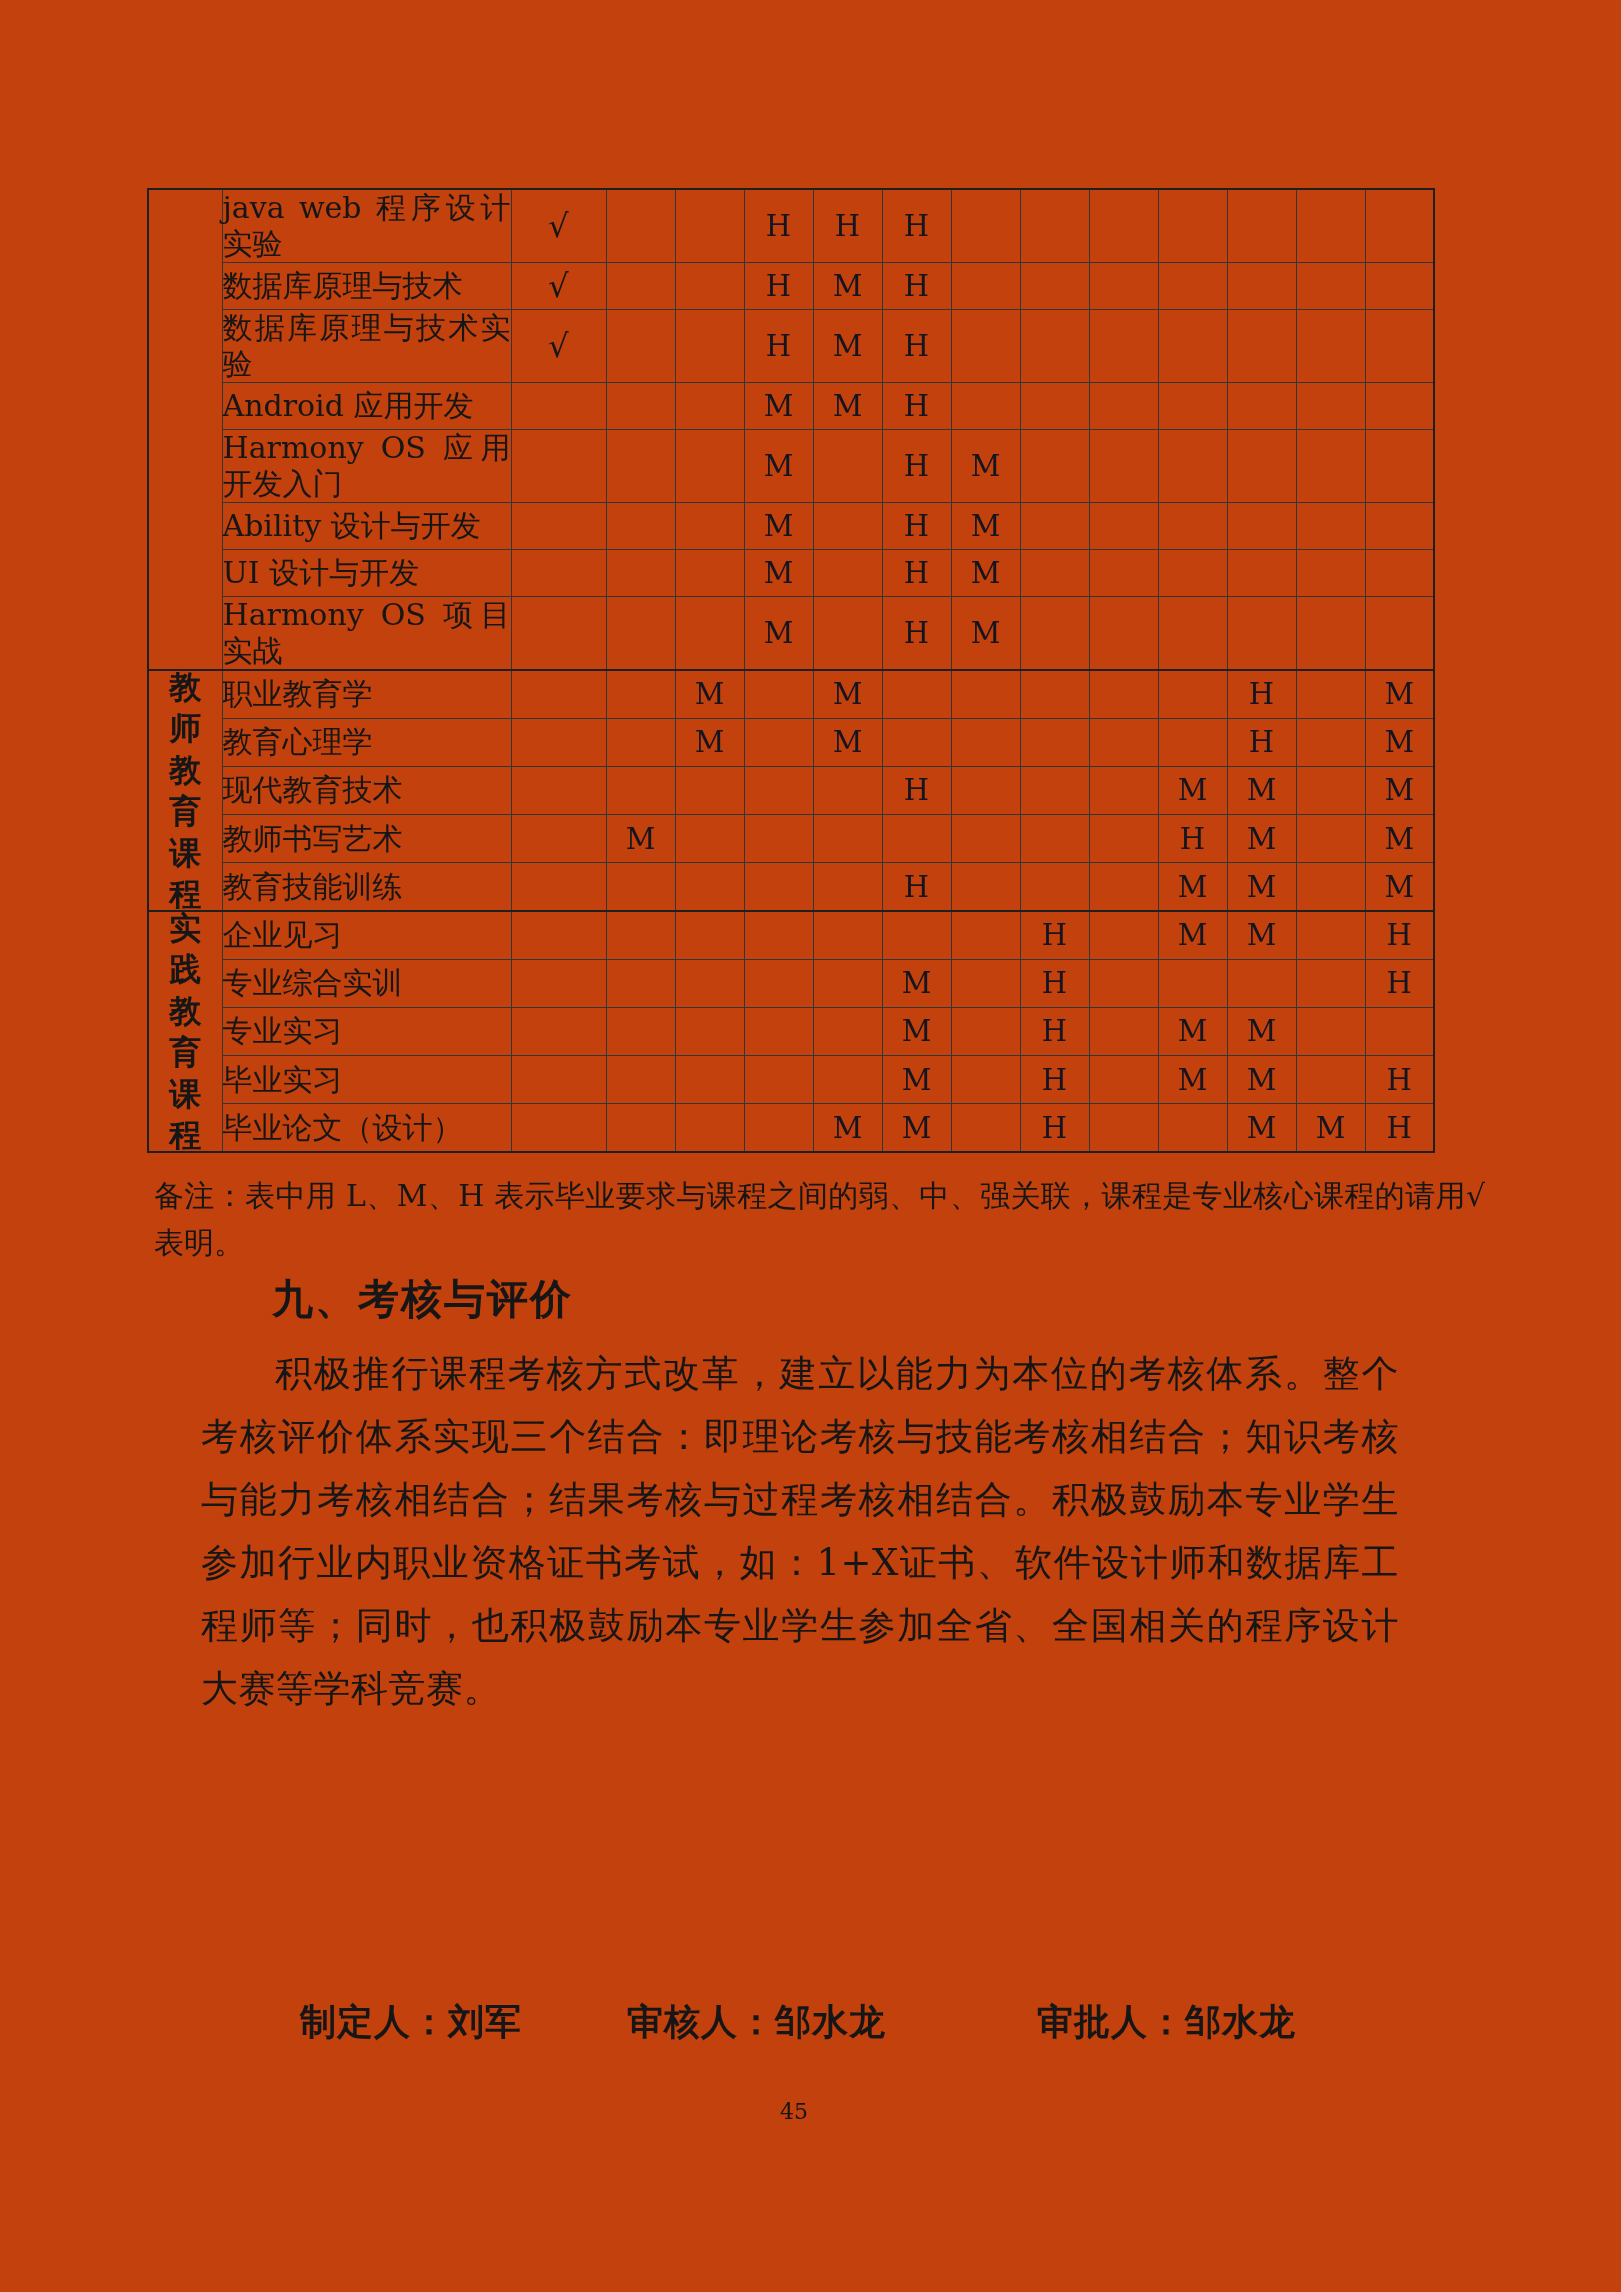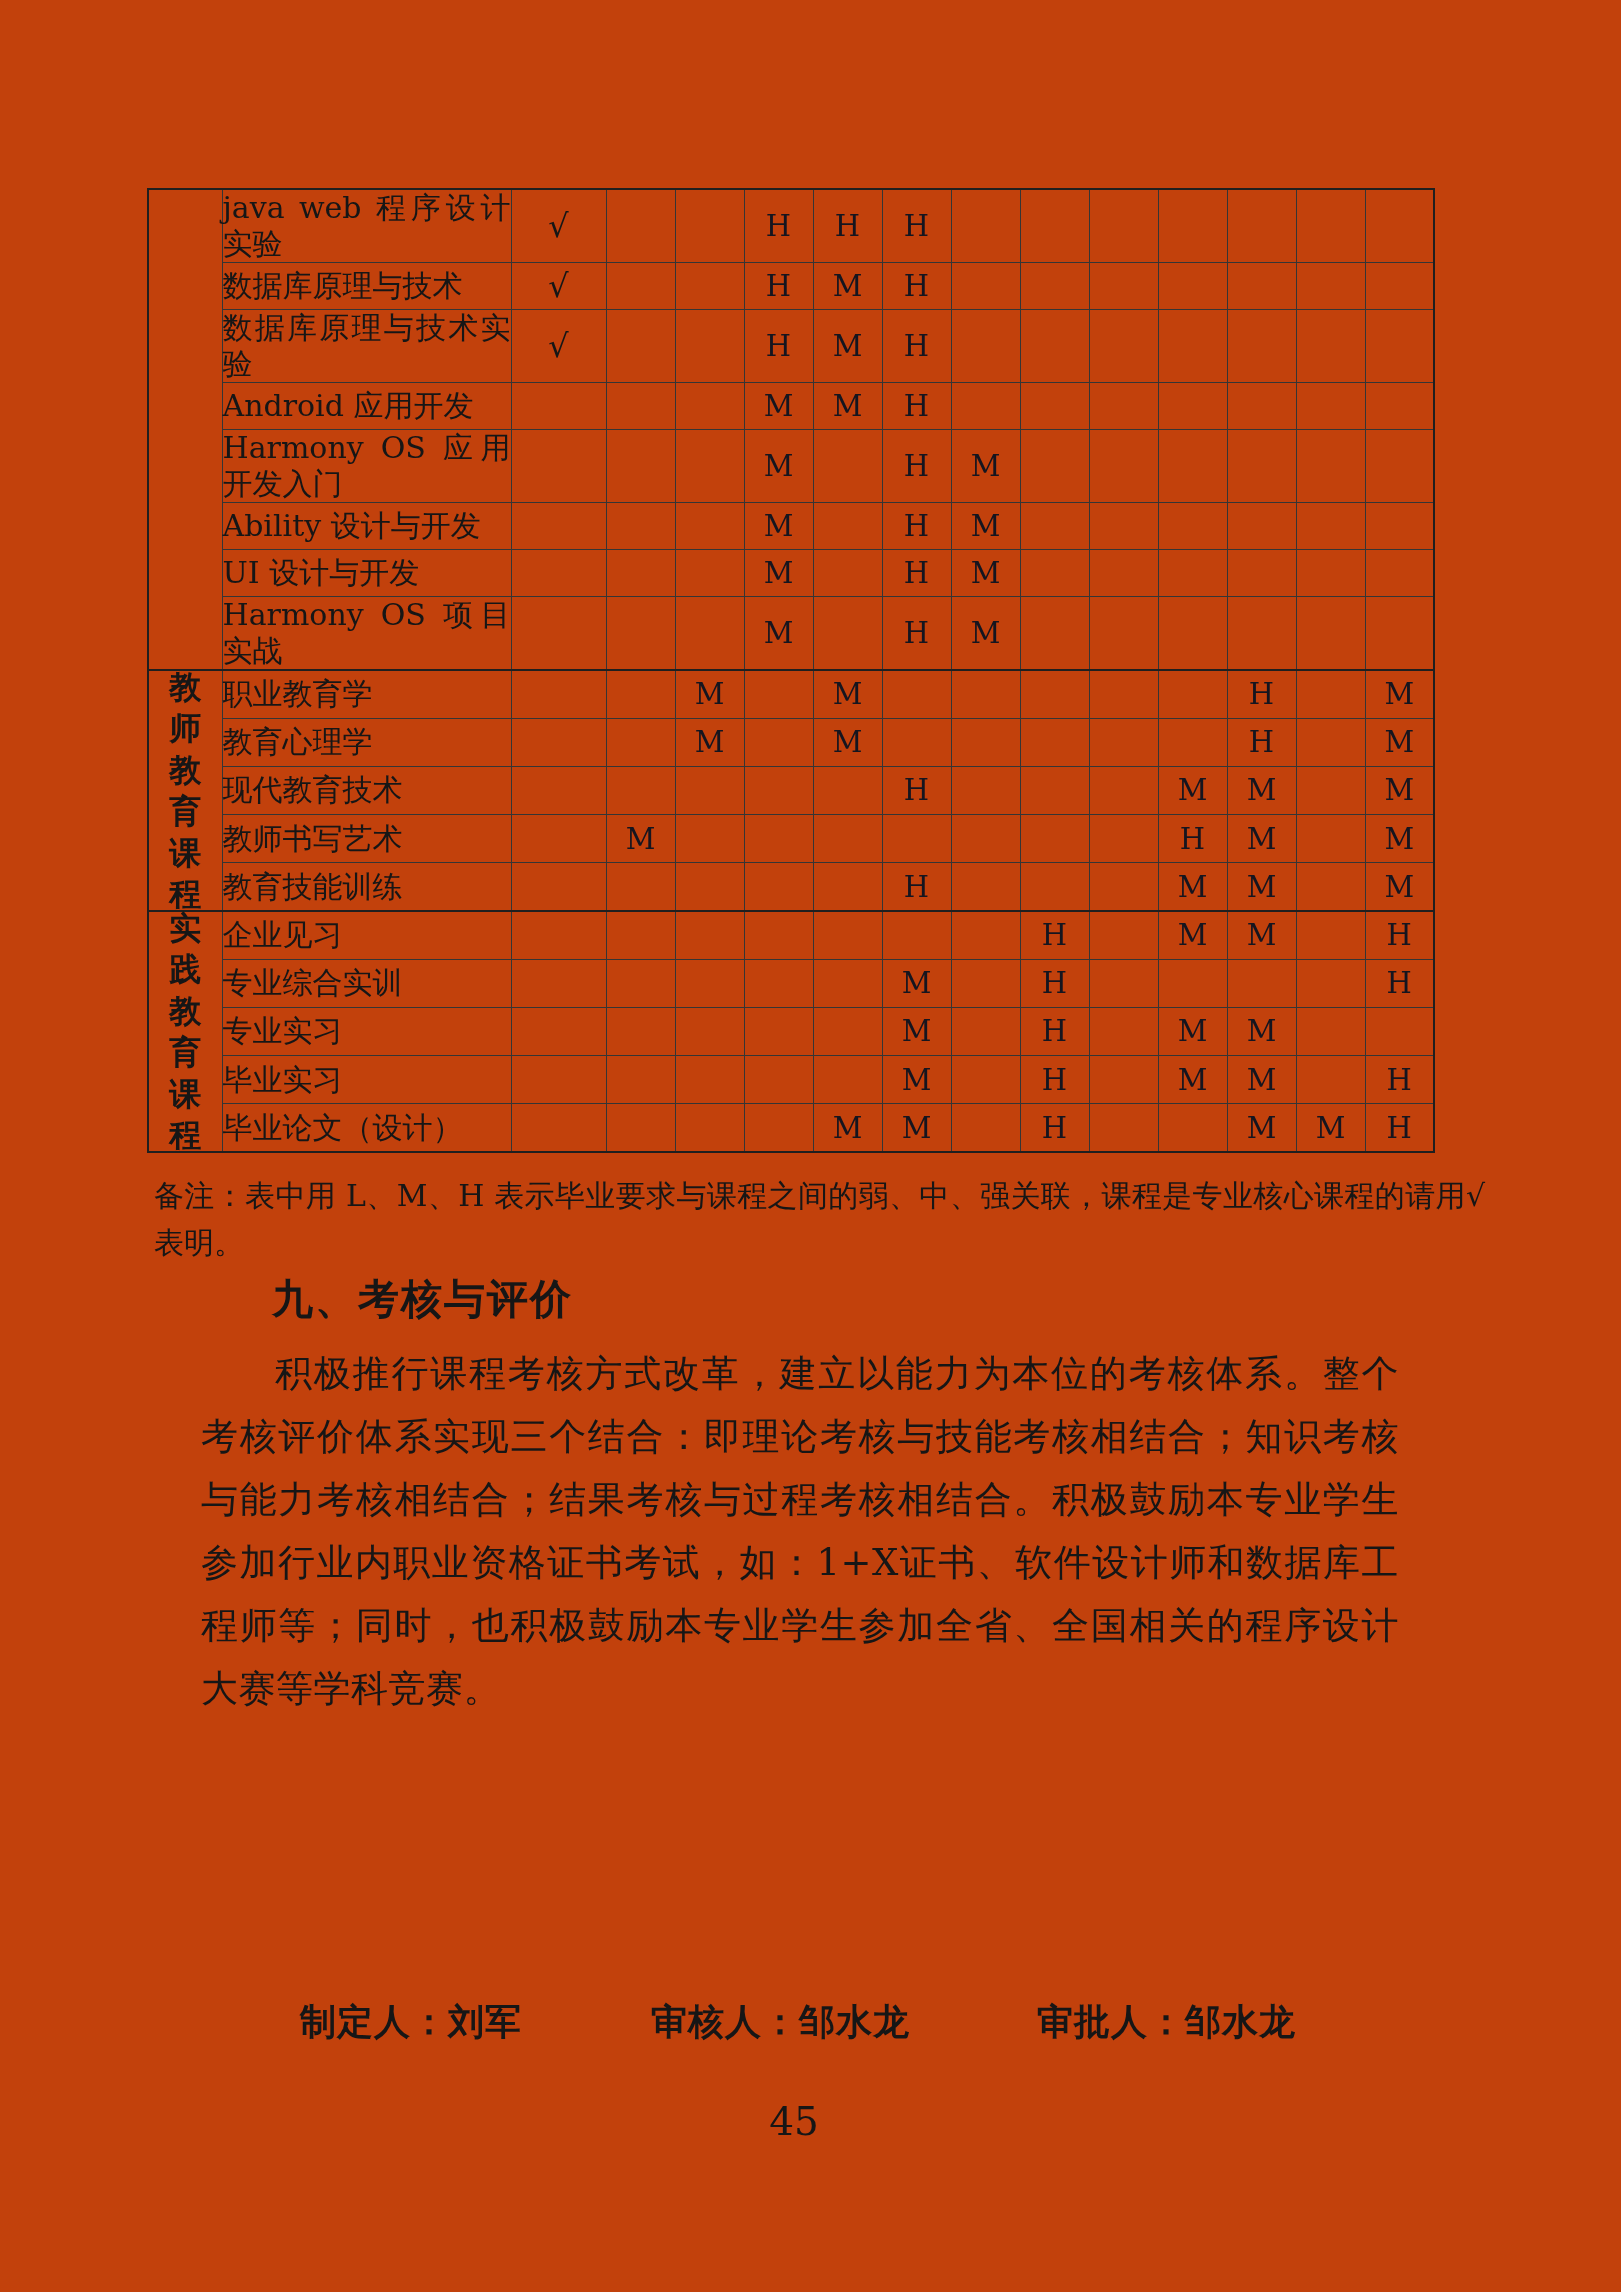--- a/index.html
+++ b/index.html
@@ -73,27 +73,27 @@
     letter-spacing:0.5px;
   }
 
   
   .sig{
     position:absolute;top:1998px;
     font-size:36px;font-weight:700;letter-spacing:1px;
     white-space:nowrap;
   }
   .sig-1{left:284px;margin-left:16px;}
-  .sig-2{left:627px;margin-left:24px;}
+  .sig-2{left:627px;}
   .sig-3{left:1037px;}
 
   
   .pageno{
     position:absolute;left:0;top:2099px;width:1588px;
-    text-align:center;font-size:39px;
+    text-align:center;font-size:22px;
   }
 </style>
 </head>
 <body>
 
 <div class="page">
 
   <table class="matrix">
     <colgroup>
       <col class="c-cat">

